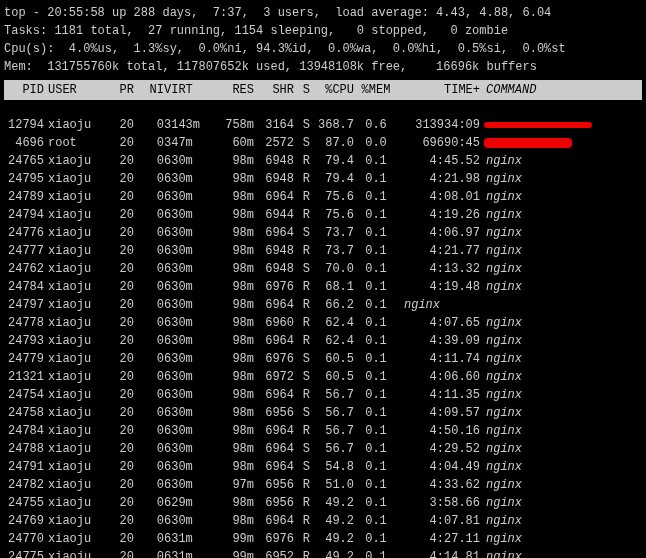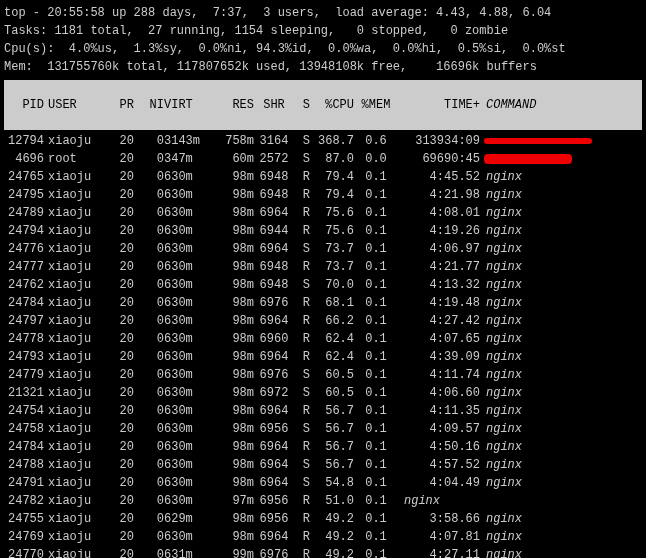--- a/index.html
+++ b/index.html
@@ -13,31 +13,31 @@
       height: 558px;
       overflow: hidden;
       padding: 4px;
     }
     .header-line { white-space: pre; }
     .table-header {
       background: #ccc;
       color: #000;
       display: flex;
       margin-top: 4px;
-      margin-bottom: 2px;
-      padding: 16px 0;
+      margin-bottom: 16px;
+      padding: 1px 0;
     }
     .row { display: flex; white-space: pre; }
     .col-pid   { width: 44px; text-align: right; padding-right: 4px; }
     .col-user  { width: 56px; text-align: left; }
     .col-pr    { width: 30px; text-align: right; }
     .col-ni    { width: 30px; text-align: right; font-family: Liberation Mono, monospace; }
     .col-virt  { width: 48px; text-align: left; }
     .col-res   { width: 42px; text-align: right; }
-    .col-shr   { width: 40px; text-align: center; }
+    .col-shr   { width: 40px; text-align: right; }
     .col-s     { width: 16px; text-align: right; }
     .col-cpu   { width: 44px; text-align: right; }
     .col-mem   { width: 44px; text-align: center; }
     .col-time  { width: 82px; text-align: right; }
     .col-cmd   { flex: 1; padding-left: 6px; text-align: left; position: relative; font-style: italic; }
     .redact1 {
       position: absolute;
       left: 4px;
       top: 6px;
       width: 108px;
@@ -84,28 +84,28 @@
     <div class="row"><div class="col-pid">12794</div><div class="col-user">xiaoju</div><div class="col-pr">20</div><div class="col-ni">0</div><div class="col-virt">3143m</div><div class="col-res">758m</div><div class="col-shr">3164</div><div class="col-s">S</div><div class="col-cpu">368.7</div><div class="col-mem">0.6</div><div class="col-time">313934:09</div><div class="col-cmd"><div class="redact1"></div></div></div>
     <div class="row"><div class="col-pid">4696</div><div class="col-user">root</div><div class="col-pr">20</div><div class="col-ni">0</div><div class="col-virt">347m</div><div class="col-res">60m</div><div class="col-shr">2572</div><div class="col-s">S</div><div class="col-cpu">87.0</div><div class="col-mem">0.0</div><div class="col-time">69690:45</div><div class="col-cmd"><div class="redact2"></div></div></div>
     <div class="row"><div class="col-pid">24765</div><div class="col-user">xiaoju</div><div class="col-pr">20</div><div class="col-ni">0</div><div class="col-virt">630m</div><div class="col-res">98m</div><div class="col-shr">6948</div><div class="col-s">R</div><div class="col-cpu">79.4</div><div class="col-mem">0.1</div><div class="col-time">4:45.52</div><div class="col-cmd">nginx</div></div>
     <div class="row"><div class="col-pid">24795</div><div class="col-user">xiaoju</div><div class="col-pr">20</div><div class="col-ni">0</div><div class="col-virt">630m</div><div class="col-res">98m</div><div class="col-shr">6948</div><div class="col-s">R</div><div class="col-cpu">79.4</div><div class="col-mem">0.1</div><div class="col-time">4:21.98</div><div class="col-cmd">nginx</div></div>
     <div class="row"><div class="col-pid">24789</div><div class="col-user">xiaoju</div><div class="col-pr">20</div><div class="col-ni">0</div><div class="col-virt">630m</div><div class="col-res">98m</div><div class="col-shr">6964</div><div class="col-s">R</div><div class="col-cpu">75.6</div><div class="col-mem">0.1</div><div class="col-time">4:08.01</div><div class="col-cmd">nginx</div></div>
     <div class="row"><div class="col-pid">24794</div><div class="col-user">xiaoju</div><div class="col-pr">20</div><div class="col-ni">0</div><div class="col-virt">630m</div><div class="col-res">98m</div><div class="col-shr">6944</div><div class="col-s">R</div><div class="col-cpu">75.6</div><div class="col-mem">0.1</div><div class="col-time">4:19.26</div><div class="col-cmd">nginx</div></div>
     <div class="row"><div class="col-pid">24776</div><div class="col-user">xiaoju</div><div class="col-pr">20</div><div class="col-ni">0</div><div class="col-virt">630m</div><div class="col-res">98m</div><div class="col-shr">6964</div><div class="col-s">S</div><div class="col-cpu">73.7</div><div class="col-mem">0.1</div><div class="col-time">4:06.97</div><div class="col-cmd">nginx</div></div>
     <div class="row"><div class="col-pid">24777</div><div class="col-user">xiaoju</div><div class="col-pr">20</div><div class="col-ni">0</div><div class="col-virt">630m</div><div class="col-res">98m</div><div class="col-shr">6948</div><div class="col-s">R</div><div class="col-cpu">73.7</div><div class="col-mem">0.1</div><div class="col-time">4:21.77</div><div class="col-cmd">nginx</div></div>
     <div class="row"><div class="col-pid">24762</div><div class="col-user">xiaoju</div><div class="col-pr">20</div><div class="col-ni">0</div><div class="col-virt">630m</div><div class="col-res">98m</div><div class="col-shr">6948</div><div class="col-s">S</div><div class="col-cpu">70.0</div><div class="col-mem">0.1</div><div class="col-time">4:13.32</div><div class="col-cmd">nginx</div></div>
     <div class="row"><div class="col-pid">24784</div><div class="col-user">xiaoju</div><div class="col-pr">20</div><div class="col-ni">0</div><div class="col-virt">630m</div><div class="col-res">98m</div><div class="col-shr">6976</div><div class="col-s">R</div><div class="col-cpu">68.1</div><div class="col-mem">0.1</div><div class="col-time">4:19.48</div><div class="col-cmd">nginx</div></div>
-    <div class="row"><div class="col-pid">24797</div><div class="col-user">xiaoju</div><div class="col-pr">20</div><div class="col-ni">0</div><div class="col-virt">630m</div><div class="col-res">98m</div><div class="col-shr">6964</div><div class="col-s">R</div><div class="col-cpu">66.2</div><div class="col-mem">0.1</div><div class="col-time">4:27.42</div><div class="col-cmd">nginx</div></div>
+    <div class="row"><div class="col-pid">24797</div><div class="col-user">xiaoju</div><div class="col-pr">20</div><div class="col-ni">0</div><div class="col-virt">630m</div><div class="col-res">98m</div><div class="col-shr">6964</div><div class="col-s">R</div><div class="col-cpu">66.2</div><div class="col-mem">0.1</div><div class="col-cmd">nginx</div></div>
     <div class="row"><div class="col-pid">24778</div><div class="col-user">xiaoju</div><div class="col-pr">20</div><div class="col-ni">0</div><div class="col-virt">630m</div><div class="col-res">98m</div><div class="col-shr">6960</div><div class="col-s">R</div><div class="col-cpu">62.4</div><div class="col-mem">0.1</div><div class="col-time">4:07.65</div><div class="col-cmd">nginx</div></div>
     <div class="row"><div class="col-pid">24793</div><div class="col-user">xiaoju</div><div class="col-pr">20</div><div class="col-ni">0</div><div class="col-virt">630m</div><div class="col-res">98m</div><div class="col-shr">6964</div><div class="col-s">R</div><div class="col-cpu">62.4</div><div class="col-mem">0.1</div><div class="col-time">4:39.09</div><div class="col-cmd">nginx</div></div>
     <div class="row"><div class="col-pid">24779</div><div class="col-user">xiaoju</div><div class="col-pr">20</div><div class="col-ni">0</div><div class="col-virt">630m</div><div class="col-res">98m</div><div class="col-shr">6976</div><div class="col-s">S</div><div class="col-cpu">60.5</div><div class="col-mem">0.1</div><div class="col-time">4:11.74</div><div class="col-cmd">nginx</div></div>
     <div class="row"><div class="col-pid">21321</div><div class="col-user">xiaoju</div><div class="col-pr">20</div><div class="col-ni">0</div><div class="col-virt">630m</div><div class="col-res">98m</div><div class="col-shr">6972</div><div class="col-s">S</div><div class="col-cpu">60.5</div><div class="col-mem">0.1</div><div class="col-time">4:06.60</div><div class="col-cmd">nginx</div></div>
     <div class="row"><div class="col-pid">24754</div><div class="col-user">xiaoju</div><div class="col-pr">20</div><div class="col-ni">0</div><div class="col-virt">630m</div><div class="col-res">98m</div><div class="col-shr">6964</div><div class="col-s">R</div><div class="col-cpu">56.7</div><div class="col-mem">0.1</div><div class="col-time">4:11.35</div><div class="col-cmd">nginx</div></div>
     <div class="row"><div class="col-pid">24758</div><div class="col-user">xiaoju</div><div class="col-pr">20</div><div class="col-ni">0</div><div class="col-virt">630m</div><div class="col-res">98m</div><div class="col-shr">6956</div><div class="col-s">S</div><div class="col-cpu">56.7</div><div class="col-mem">0.1</div><div class="col-time">4:09.57</div><div class="col-cmd">nginx</div></div>
     <div class="row"><div class="col-pid">24784</div><div class="col-user">xiaoju</div><div class="col-pr">20</div><div class="col-ni">0</div><div class="col-virt">630m</div><div class="col-res">98m</div><div class="col-shr">6964</div><div class="col-s">R</div><div class="col-cpu">56.7</div><div class="col-mem">0.1</div><div class="col-time">4:50.16</div><div class="col-cmd">nginx</div></div>
-    <div class="row"><div class="col-pid">24788</div><div class="col-user">xiaoju</div><div class="col-pr">20</div><div class="col-ni">0</div><div class="col-virt">630m</div><div class="col-res">98m</div><div class="col-shr">6964</div><div class="col-s">S</div><div class="col-cpu">56.7</div><div class="col-mem">0.1</div><div class="col-time">4:57.52</div><div class="col-cmd">nginx</div></div>
+    <div class="row"><div class="col-pid">24788</div><div class="col-user">xiaoju</div><div class="col-pr">20</div><div class="col-ni">0</div><div class="col-virt">630m</div><div class="col-res">98m</div><div class="col-shr">6964</div><div class="col-s">S</div><div class="col-cpu">56.7</div><div class="col-mem">0.1</div><div class="col-time">4:29.52</div><div class="col-cmd">nginx</div></div>
     <div class="row"><div class="col-pid">24791</div><div class="col-user">xiaoju</div><div class="col-pr">20</div><div class="col-ni">0</div><div class="col-virt">630m</div><div class="col-res">98m</div><div class="col-shr">6964</div><div class="col-s">S</div><div class="col-cpu">54.8</div><div class="col-mem">0.1</div><div class="col-time">4:04.49</div><div class="col-cmd">nginx</div></div>
-    <div class="row"><div class="col-pid">24782</div><div class="col-user">xiaoju</div><div class="col-pr">20</div><div class="col-ni">0</div><div class="col-virt">630m</div><div class="col-res">97m</div><div class="col-shr">6956</div><div class="col-s">R</div><div class="col-cpu">51.0</div><div class="col-mem">0.1</div><div class="col-cmd">nginx</div></div>
+    <div class="row"><div class="col-pid">24782</div><div class="col-user">xiaoju</div><div class="col-pr">20</div><div class="col-ni">0</div><div class="col-virt">630m</div><div class="col-res">97m</div><div class="col-shr">6956</div><div class="col-s">R</div><div class="col-cpu">51.0</div><div class="col-mem">0.1</div><div class="col-time">4:33.62</div><div class="col-cmd">nginx</div></div>
     <div class="row"><div class="col-pid">24755</div><div class="col-user">xiaoju</div><div class="col-pr">20</div><div class="col-ni">0</div><div class="col-virt">629m</div><div class="col-res">98m</div><div class="col-shr">6956</div><div class="col-s">R</div><div class="col-cpu">49.2</div><div class="col-mem">0.1</div><div class="col-time">3:58.66</div><div class="col-cmd">nginx</div></div>
     <div class="row"><div class="col-pid">24769</div><div class="col-user">xiaoju</div><div class="col-pr">20</div><div class="col-ni">0</div><div class="col-virt">630m</div><div class="col-res">98m</div><div class="col-shr">6964</div><div class="col-s">R</div><div class="col-cpu">49.2</div><div class="col-mem">0.1</div><div class="col-time">4:07.81</div><div class="col-cmd">nginx</div></div>
     <div class="row"><div class="col-pid">24770</div><div class="col-user">xiaoju</div><div class="col-pr">20</div><div class="col-ni">0</div><div class="col-virt">631m</div><div class="col-res">99m</div><div class="col-shr">6976</div><div class="col-s">R</div><div class="col-cpu">49.2</div><div class="col-mem">0.1</div><div class="col-time">4:27.11</div><div class="col-cmd">nginx</div></div>
     <div class="row"><div class="col-pid">24775</div><div class="col-user">xiaoju</div><div class="col-pr">20</div><div class="col-ni">0</div><div class="col-virt">631m</div><div class="col-res">99m</div><div class="col-shr">6952</div><div class="col-s">R</div><div class="col-cpu">49.2</div><div class="col-mem">0.1</div><div class="col-time">4:14.81</div><div class="col-cmd">nginx</div></div>
   </div>
 
 </body></html>

